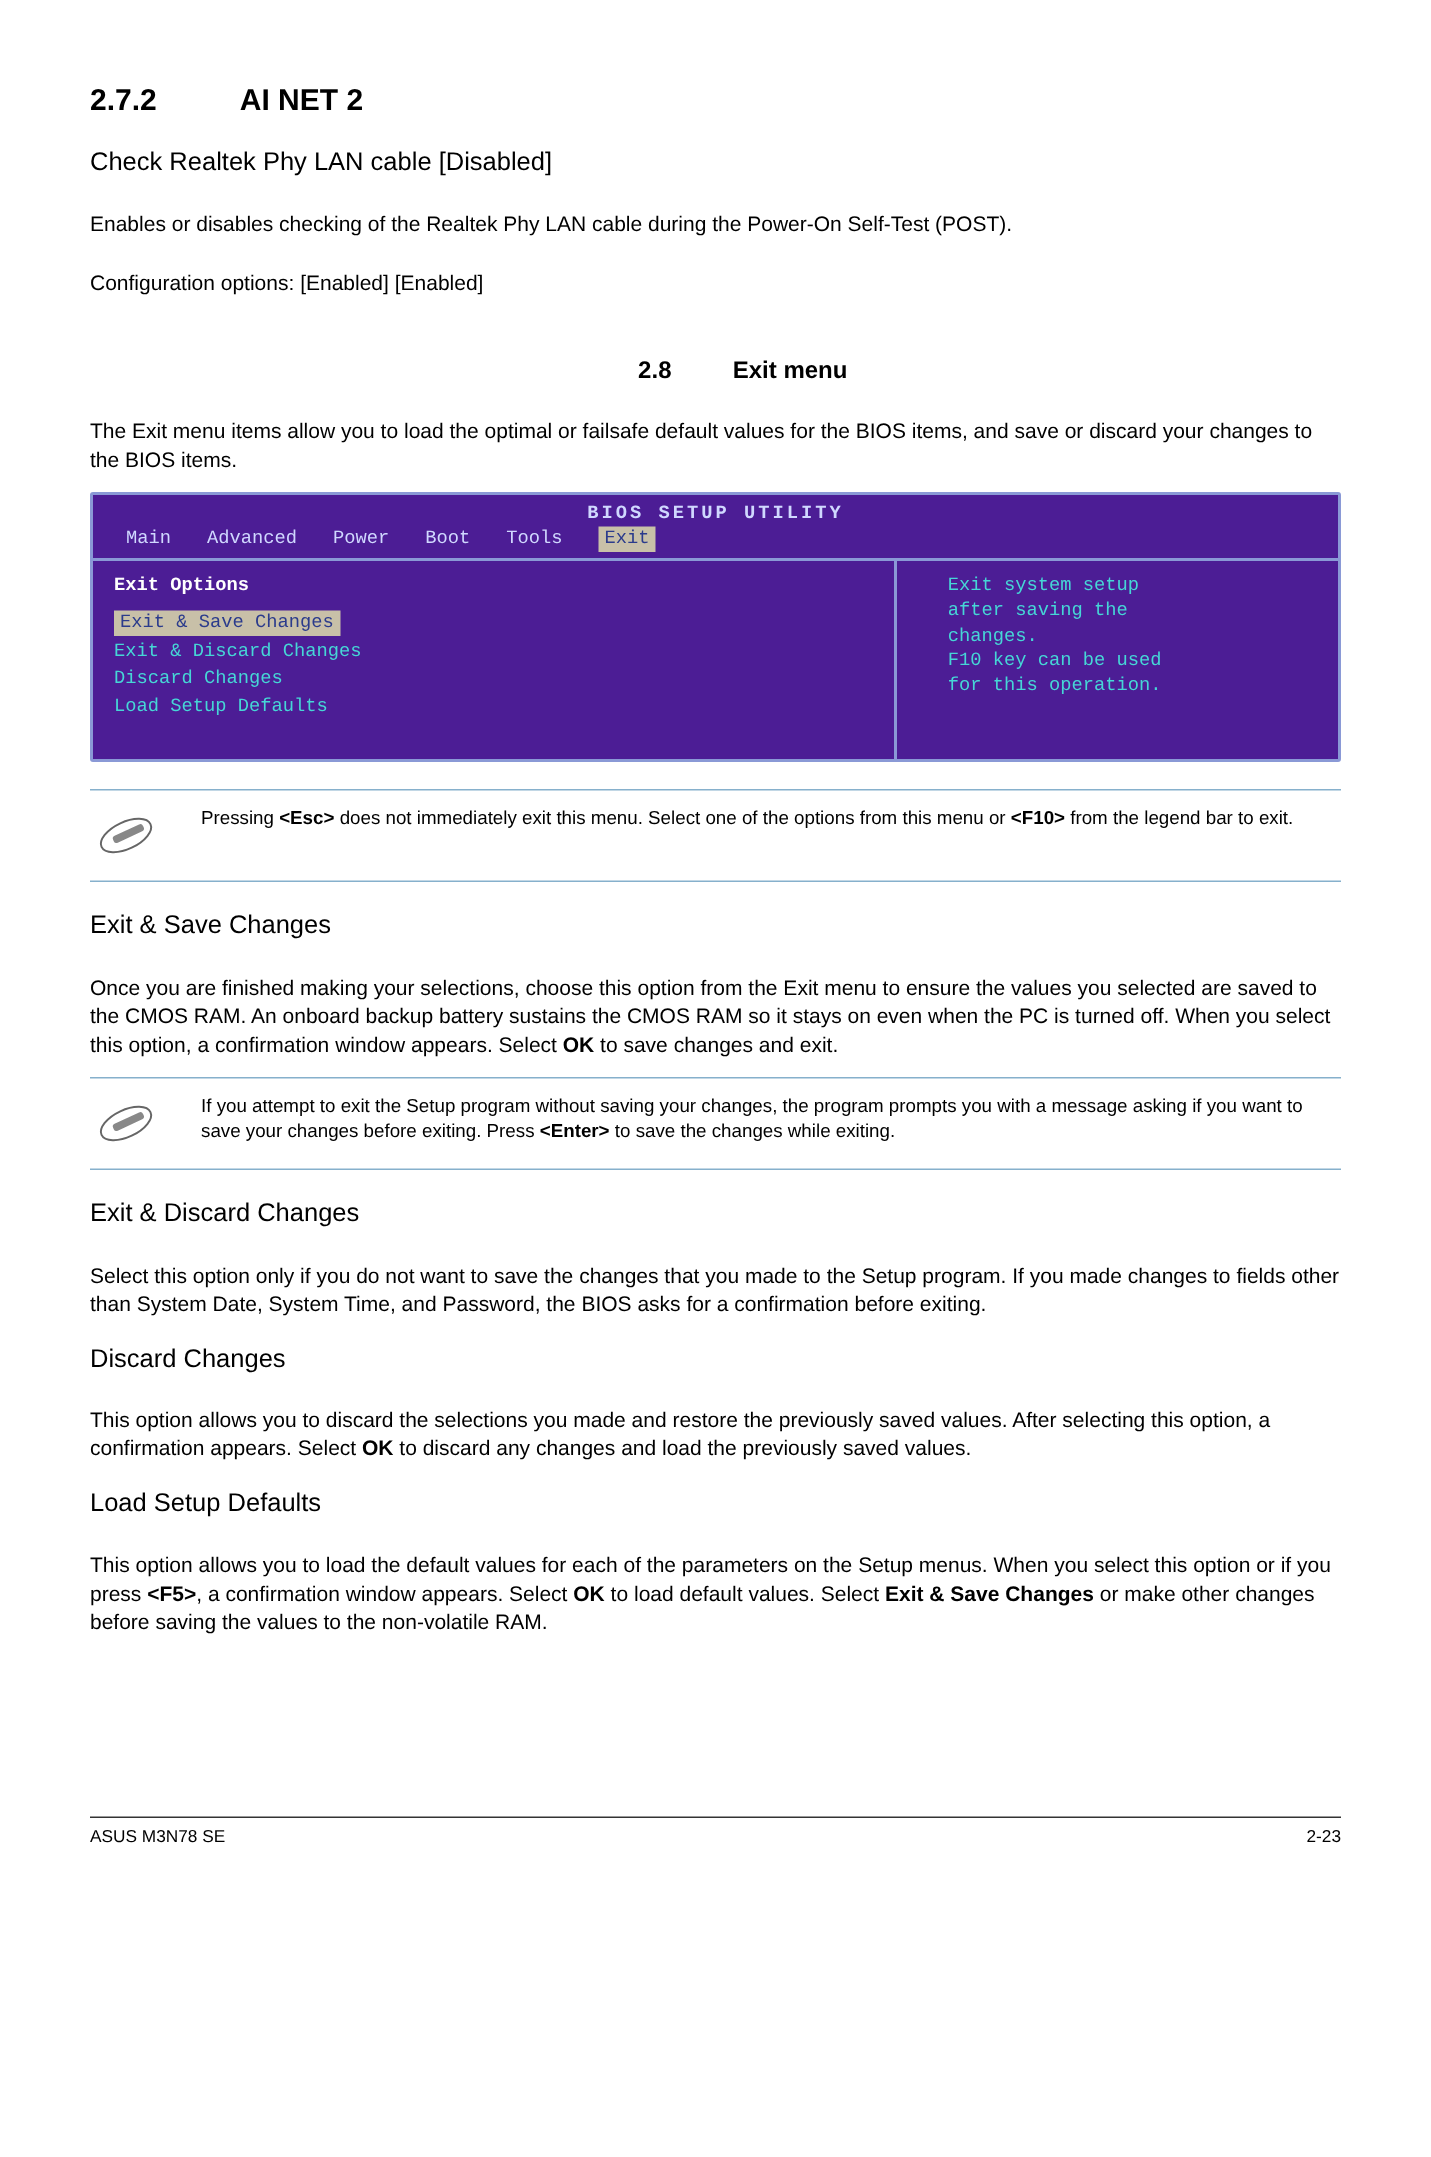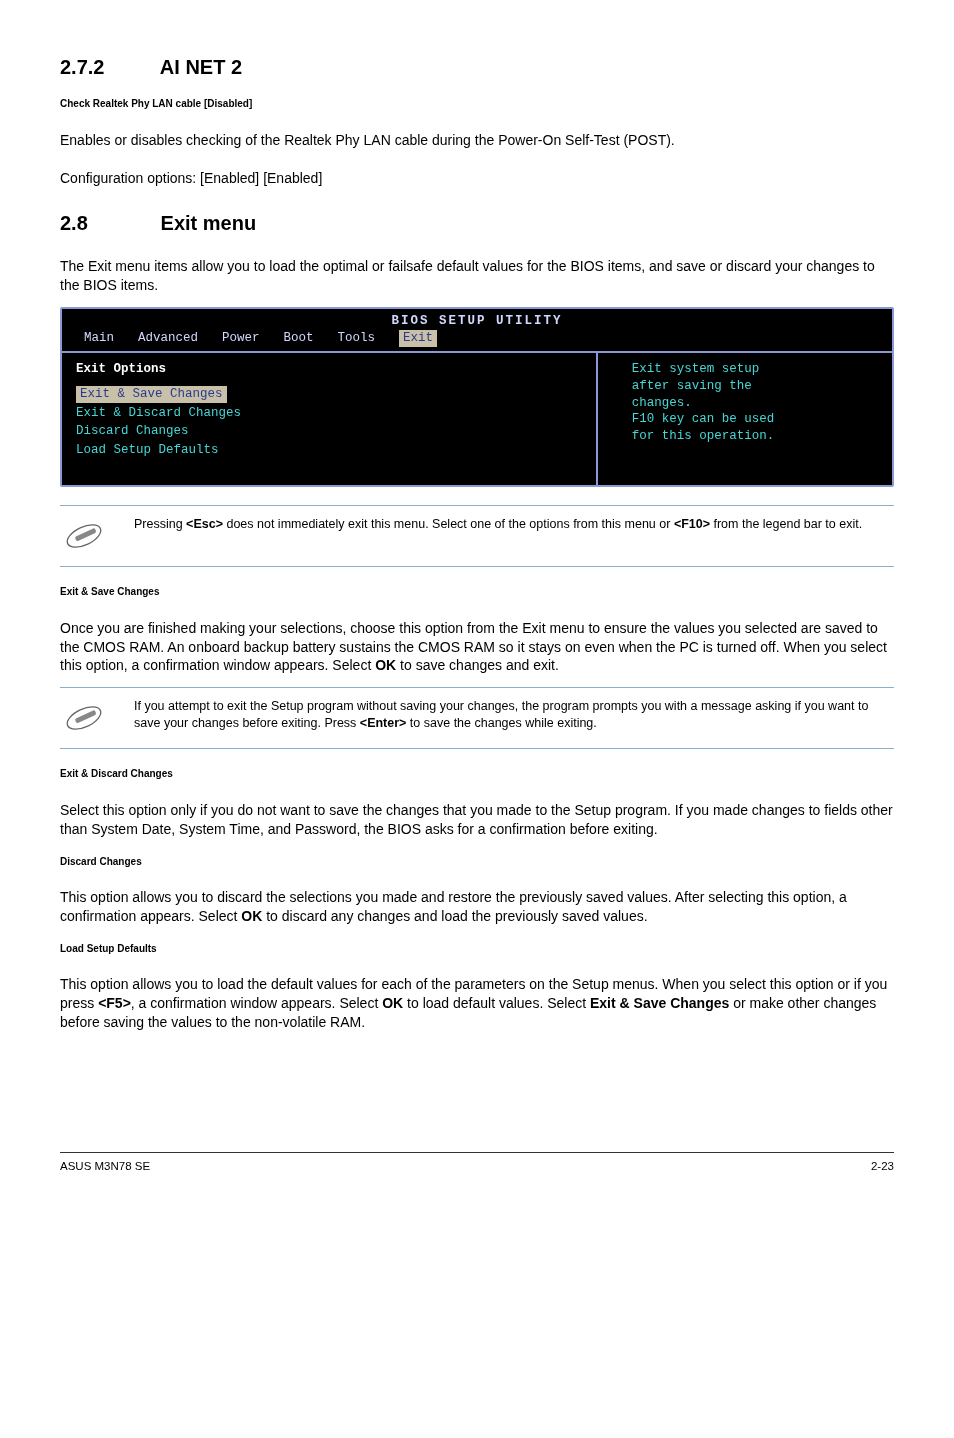--- a/index.html
+++ b/index.html
@@ -8,24 +8,24 @@
     line-height: 1.35;
     color: #000;
     background: #fff;
     margin: 0;
     padding: 40px 60px;
     width: 954px;
     box-sizing: border-box;
   }
   h2.sec-num { font-size: 20px; font-weight: bold; margin: 14px 0 10px 0; }
   h2.sec-num .num { display:inline-block; width: 95px; }
-  h3.sub { font-size: 10px; font-weight: bold; margin: 16px 0 4px 0; }
+  h3.sub { font-size: 17px; font-weight: normal; margin: 16px 0 4px 0; }
   p { margin: 20px 0 8px 0; }
   .bios-box {
-    background: #000000;
+    background: #4c1d95;
     color: #00d0d0;
     border: 2px solid #8a99d6;
     border-radius: 2px;
     margin: 12px 0 18px 0;
     font-family: "Courier New", monospace;
     font-size: 12.5px;
     overflow: hidden;
   }
   .bios-title-row {
     display: flex;
@@ -99,21 +99,21 @@
 
 <h2 class="sec-num">
   <span class="num">2.7.2</span>
   <span>AI NET 2</span>
 </h2>
 
 <h3 class="sub">Check Realtek Phy LAN cable [Disabled]</h3>
 <p>Enables or disables checking of the Realtek Phy LAN cable during the Power-On Self-Test (POST).</p>
 <p>Configuration options: [Enabled] [Enabled]</p>
 
-<h2 class="sec-num" style="font-size:20px; margin-top:22px;">
+<h2 class="sec-num" style="font-size:16px; margin-top:39px;text-align:center;">
   <span class="num">2.8</span>
   <span>Exit menu</span>
 </h2>
 <p>The Exit menu items allow you to load the optimal or failsafe default values for the BIOS items, and save or discard your changes to the BIOS items.</p>
 
 <div class="bios-box">
   <div class="bios-title-row">
     <div class="bios-title-center">BIOS SETUP UTILITY</div>
   </div>
   <div class="bios-menu-row">

